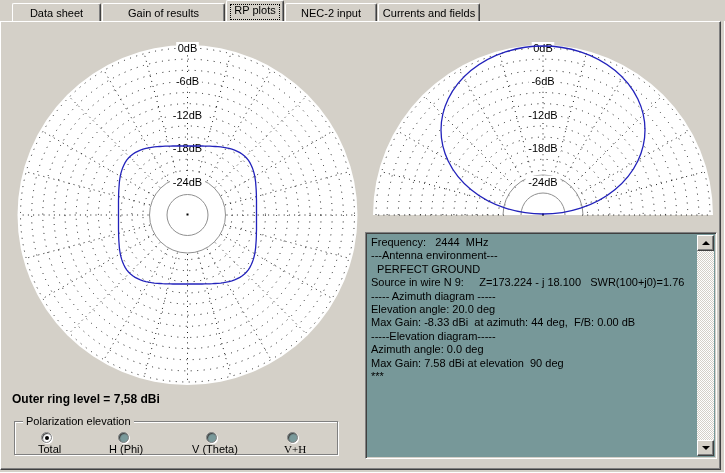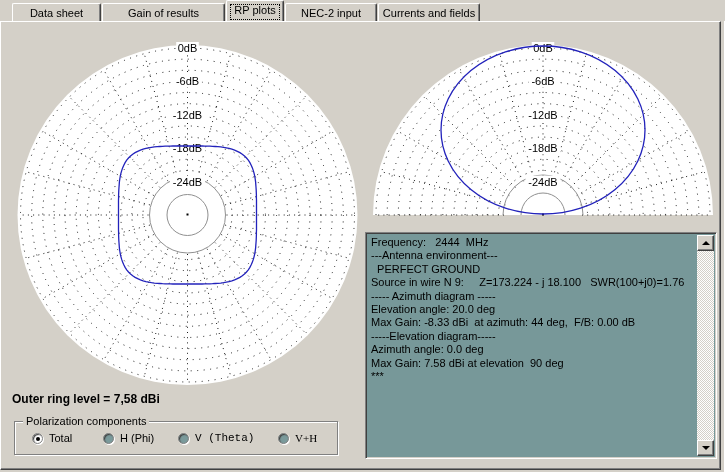--- a/index.html
+++ b/index.html
@@ -44,21 +44,21 @@
   #sb-up{top:0;} #sb-down{bottom:0;}
   .tri-up{width:0;height:0;border-left:4px solid transparent;border-right:4px solid transparent;border-bottom:4px solid #000;}
   .tri-down{width:0;height:0;border-left:4px solid transparent;border-right:4px solid transparent;border-top:4px solid #000;}
 
   
   #outer-ring-level{position:absolute;left:12px;top:392px;font-size:12px;font-weight:bold;color:#000;z-index:2;}
   #polarization-group{position:absolute;left:14px;top:421px;width:324px;height:34px;box-sizing:border-box;z-index:2;
        border:1px solid #808080;box-shadow:inset 1px 1px 0 #fff,1px 1px 0 #fff;}
   #polarization-title{position:absolute;left:8px;top:-7px;background:#d4d0c8;padding:0 3px;font-size:11px;color:#000;}
   #radio-row{position:absolute;left:0;top:0;width:100%;height:100%;}
-  .radio-item{position:absolute;top:10px;display:flex;align-items:center;}
+  .radio-item{position:absolute;top:10px;display:flex;align-items:center;flex-direction:column;}
   .radio-circle{width:11px;height:11px;border-radius:50%;box-sizing:border-box;background:#7a9a9b;
        border:1px solid #808080;box-shadow:inset 1px 1px 1px #404040,1px 1px 0 #fff;position:relative;}
   .radio-circle.selected{background:#fff;}
   .radio-dot{position:absolute;left:3px;top:3px;width:4px;height:4px;border-radius:50%;background:#000;}
   .radio-label{font-size:11px;color:#000;margin-left:6px;white-space:pre;}
 </style>
 </head>
 <body>
 
 <div id="root">
@@ -177,33 +177,33 @@
         <div class="sb-btn" id="sb-down">
           <span class="tri-down"></span>
         </div>
       </div>
     </div>
   </div>
 
   <div id="outer-ring-level">Outer ring level = 7,58 dBi</div>
 
   <div id="polarization-group">
-    <div id="polarization-title">Polarization components</div>
+    <div id="polarization-title">Polarization elevation</div>
     <div id="radio-row">
         <div class="radio-item" style="left: 17px;">
           <span class="radio-circle selected">
             <span class="radio-dot"></span>
           </span>
           <span class="radio-label">Total</span>
         </div>
         <div class="radio-item" style="left: 88px;">
           <span class="radio-circle"></span>
           <span class="radio-label">H (Phi)</span>
         </div>
-        <div class="radio-item" style="left: 163px; font-family: Liberation Mono, monospace;">
+        <div class="radio-item" style="left: 171px;">
           <span class="radio-circle"></span>
           <span class="radio-label">V (Theta)</span>
         </div>
         <div class="radio-item" style="left: 263px; font-family: Liberation Serif, serif;">
           <span class="radio-circle"></span>
           <span class="radio-label">V+H</span>
         </div>
       </div>
   </div>
 </div>

